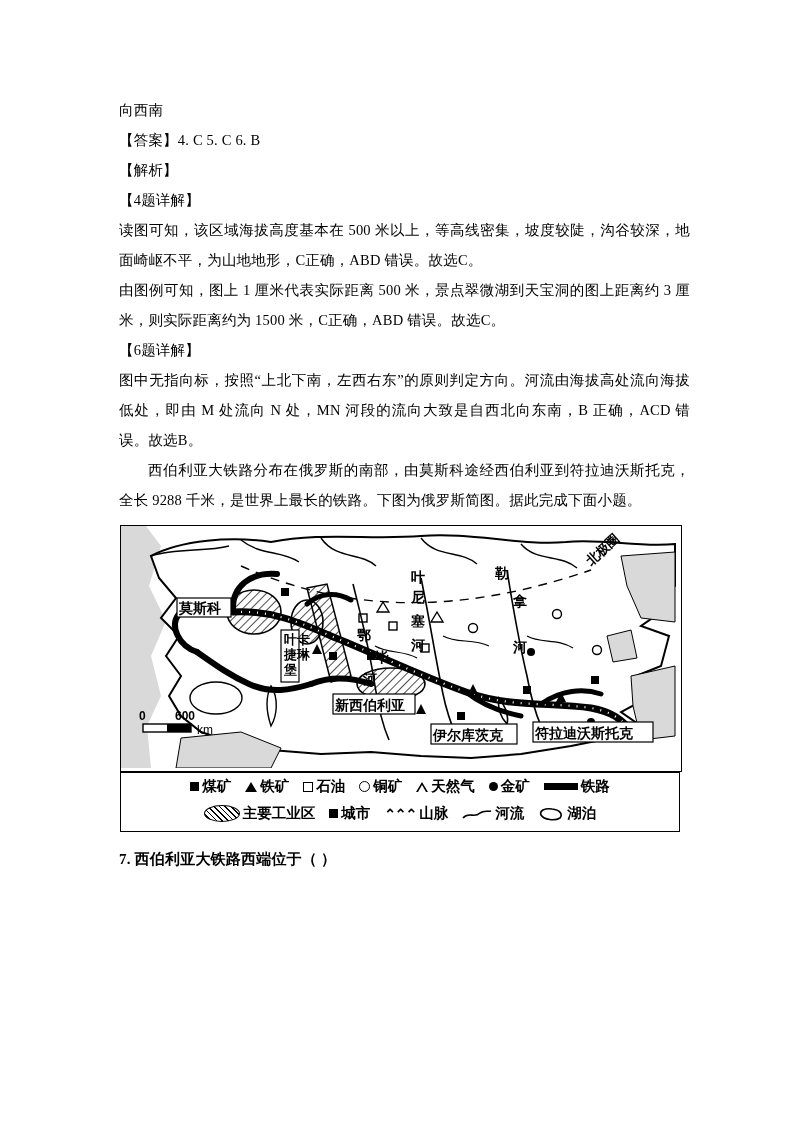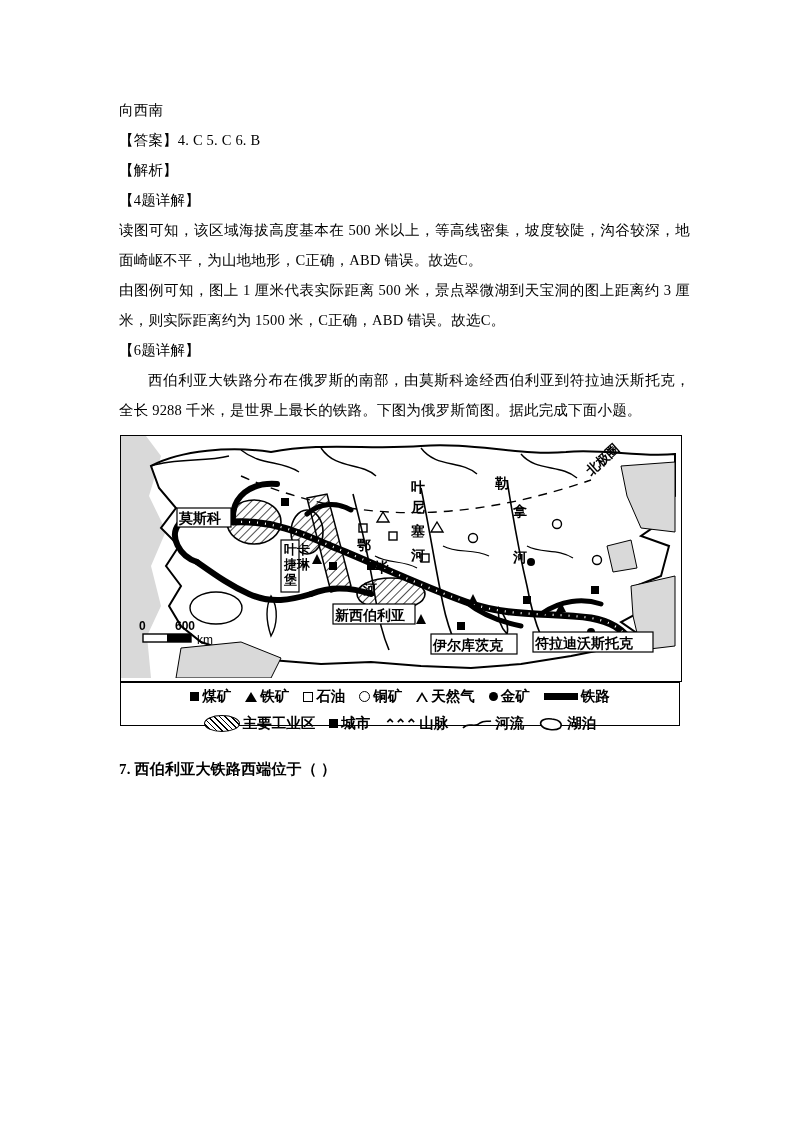--- a/index.html
+++ b/index.html
@@ -52,21 +52,21 @@
     height: 245px;
     border: 1.5px solid #000;
     background: #ffffff;
     overflow: hidden;
   }
   .legend-box {
     position: absolute;
     left: 10px;
     top: 247px;
     width: 560px;
-    height: 44px;
+    height: 60px;
     border: 1.5px solid #000;
     background: #ffffff;
     box-sizing: border-box;
     font-size: 14px;
     font-family: "Liberation Sans", sans-serif;
   }
   .legend-row {
     display: flex;
     align-items: center;
     justify-content: center;
@@ -136,20 +136,21 @@
 <div class="page">
   <div class="content">
 
     <p>向西南</p>
     <p>【答案】4. C    5. C    6. B</p>
     <p>【解析】</p>
     <p>【4题详解】</p>
     <p>读图可知，该区域海拔高度基本在 500 米以上，等高线密集，坡度较陡，沟谷较深，地面崎岖不平，为山地地形，C正确，ABD 错误。故选C。</p>
     <p>由图例可知，图上 1 厘米代表实际距离 500 米，景点翠微湖到天宝洞的图上距离约 3 厘米，则实际距离约为 1500 米，C正确，ABD 错误。故选C。</p>
     <p>【6题详解】</p>
+    <p>图中无指向标，按照“上北下南，左西右东”的原则判定方向。河流由海拔高处流向海拔低处，即由 M 处流向 N 处，MN 河段的流向大致是自西北向东南，B 正确，ACD 错误。故选B。</p>
     <p class="indent">西伯利亚大铁路分布在俄罗斯的南部，由莫斯科途经西伯利亚到符拉迪沃斯托克，全长 9288 千米，是世界上最长的铁路。下图为俄罗斯简图。据此完成下面小题。</p>
 
     <div class="figure">
 
       <div class="map-box">
         <svg width="557" height="242" viewBox="0 0 557 242" xmlns="http://www.w3.org/2000/svg">
 
           <path d="M0,0 L0,242 L30,242 L26,200 L40,170 L30,130 L45,95 L28,60 L40,20 L25,0 Z" fill="#d9d9d9" stroke="none"></path>
 
           <path d="M30,30 C60,14 110,10 150,16 C200,6 250,14 300,10 C350,6 400,20 445,16 C480,12 520,22 554,18

